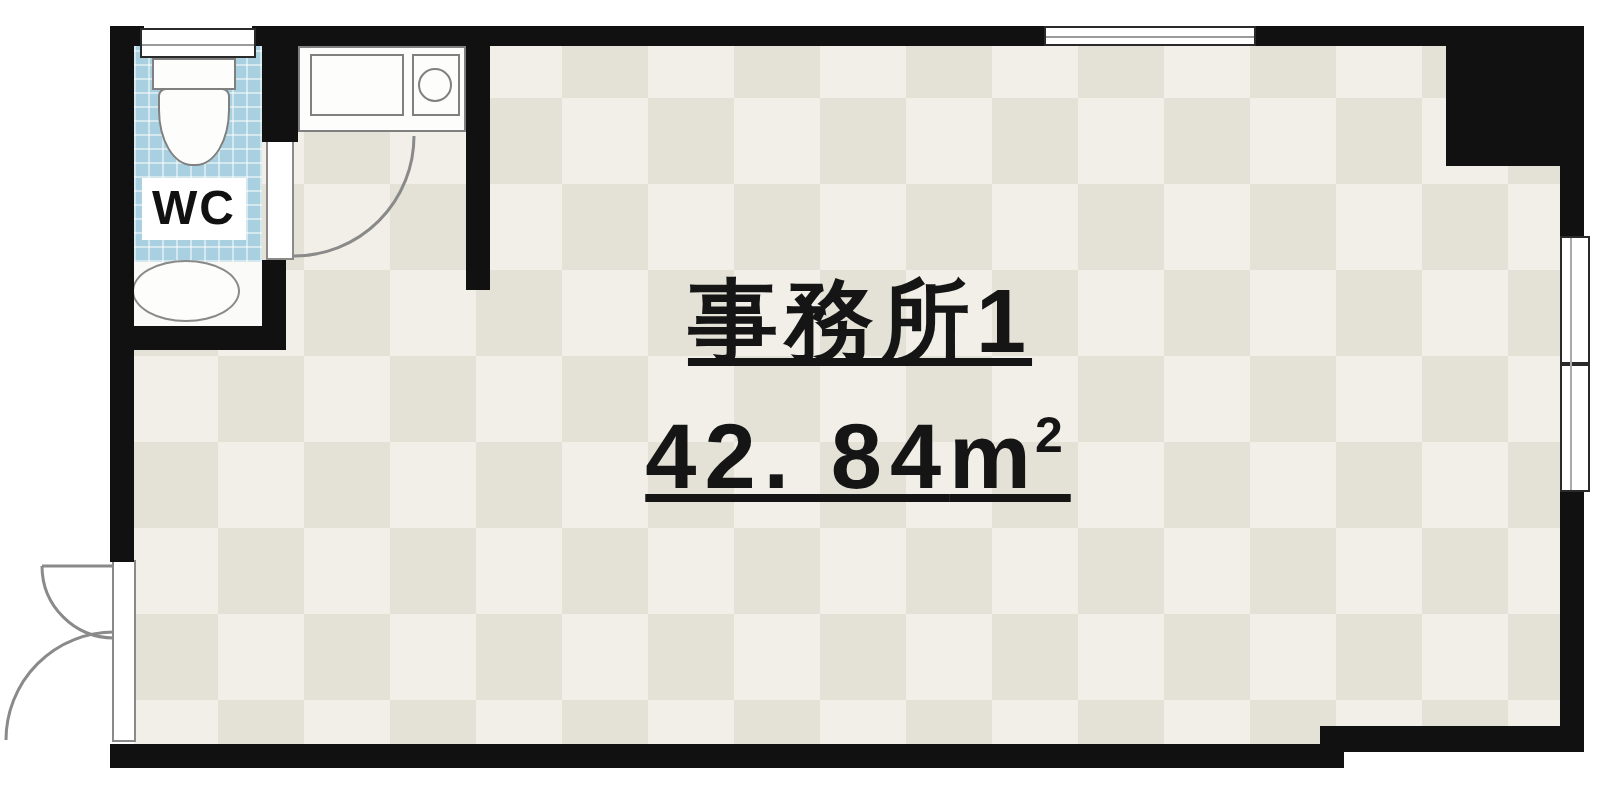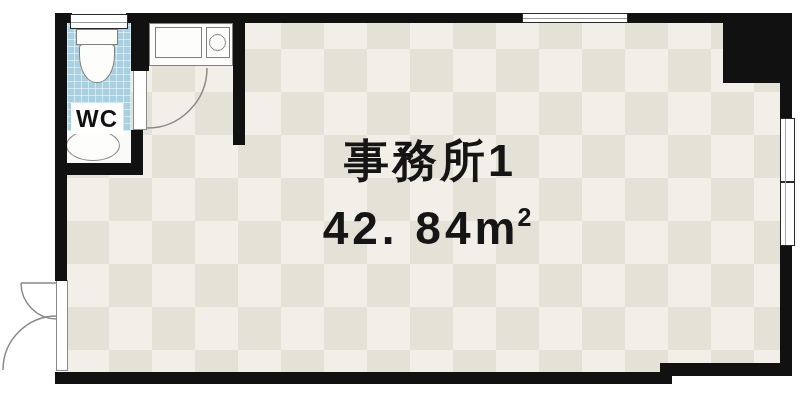--- a/index.html
+++ b/index.html
@@ -13,26 +13,26 @@
   
   .wc-tile{left:67px;top:23px;width:64px;height:108px;background-color:#a9d0e0;
            background-image:repeating-linear-gradient(0deg, rgba(255,255,255,.5) 0 1px, transparent 1px 7px),
                             repeating-linear-gradient(90deg, rgba(255,255,255,.5) 0 1px, transparent 1px 7px);}
   .wc-lower{left:67px;top:131px;width:64px;height:32px;background:#fafaf8;}
   .wall{background:#111111;}
   .fixture{background:#fdfdfc;border:1px solid #808080;box-sizing:border-box;}
   .doorleaf{background:#ffffff;border:1px solid #8a8a8a;box-sizing:border-box;}
   .window{background:#ffffff;border:1px solid #2a2a2a;box-sizing:border-box;}
   .arcs{left:0;top:0;width:800px;height:405px;pointer-events:none;}
-  .labels{color:#151515;font-weight:bold;text-align:center;}
+  .labels{color:#151515;font-weight:bold;text-align:center;text-decoration:underline;}
   .room-name{left:280px;top:136px;width:300px;font-size:45px;letter-spacing:3px;line-height:1.1;}
   .room-area{left:270px;top:187px;width:320px;font-size:46px;letter-spacing:4px;line-height:1.1;margin-top:16px;}
   .room-area .val{white-space:pre;}
   .room-area sup{font-size:25px;position:relative;top:-2px;left:-2px;}
-  .wc-box{left:71px;top:103px;width:52px;height:31px;background:#ffffff;color:#111;
+  .wc-box{left:71px;top:89px;width:52px;height:31px;background:#ffffff;color:#111;
           font-size:24px;font-weight:600;text-align:center;line-height:31px;letter-spacing:1px;}
   .burner{left:209px;top:34px;width:17px;height:17px;border:1.5px solid #808080;border-radius:50%;
           background:#fdfdfc;box-sizing:border-box;}
   .basin{left:66px;top:130px;width:54px;height:31px;border:1px solid #8a8a8a;border-radius:50%;
          background:#fdfdfc;box-sizing:border-box;}
   .bowl{left:79px;top:44px;width:36px;height:39px;border:1px solid #808080;
         border-radius:4px 4px 17px 17px / 4px 4px 28px 28px;background:#fdfdfc;box-sizing:border-box;}
   .tank{left:76px;top:29px;width:42px;height:16px;border:1px solid #808080;background:#fdfdfc;box-sizing:border-box;}
   .win-midline{position:absolute;left:0;right:0;top:50%;height:1px;background:#9a9a9a;}
   .win3-div{position:absolute;left:0;right:0;top:62px;height:2px;background:#2a2a2a;}

